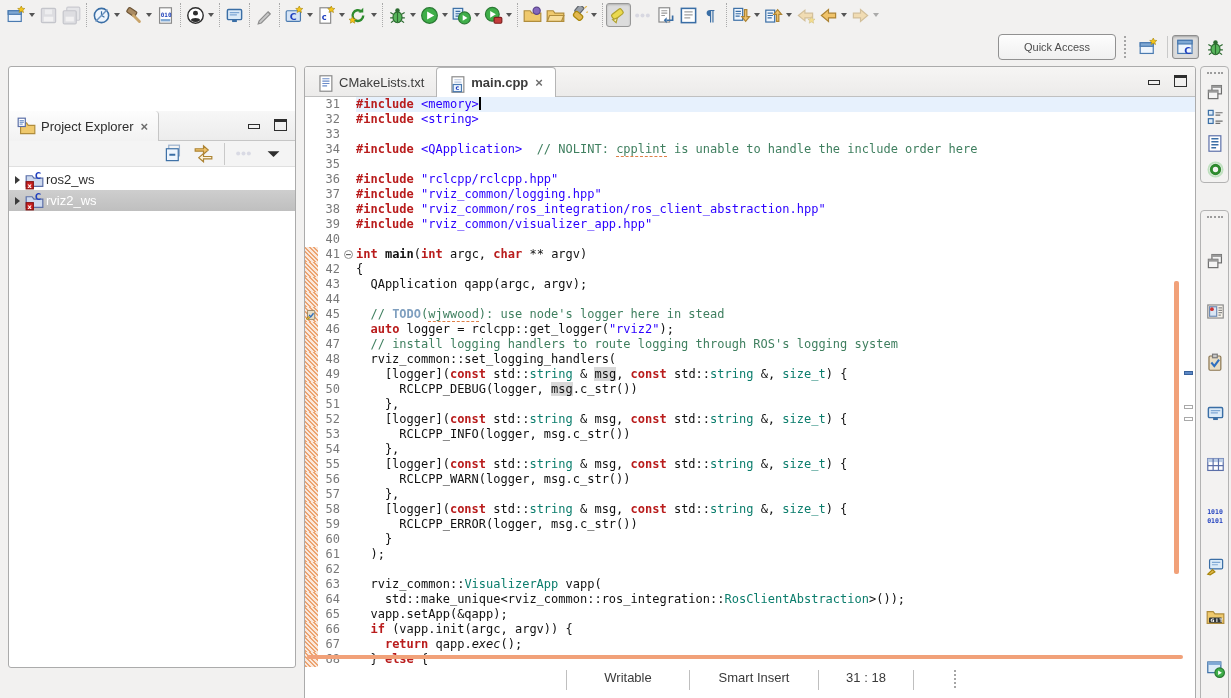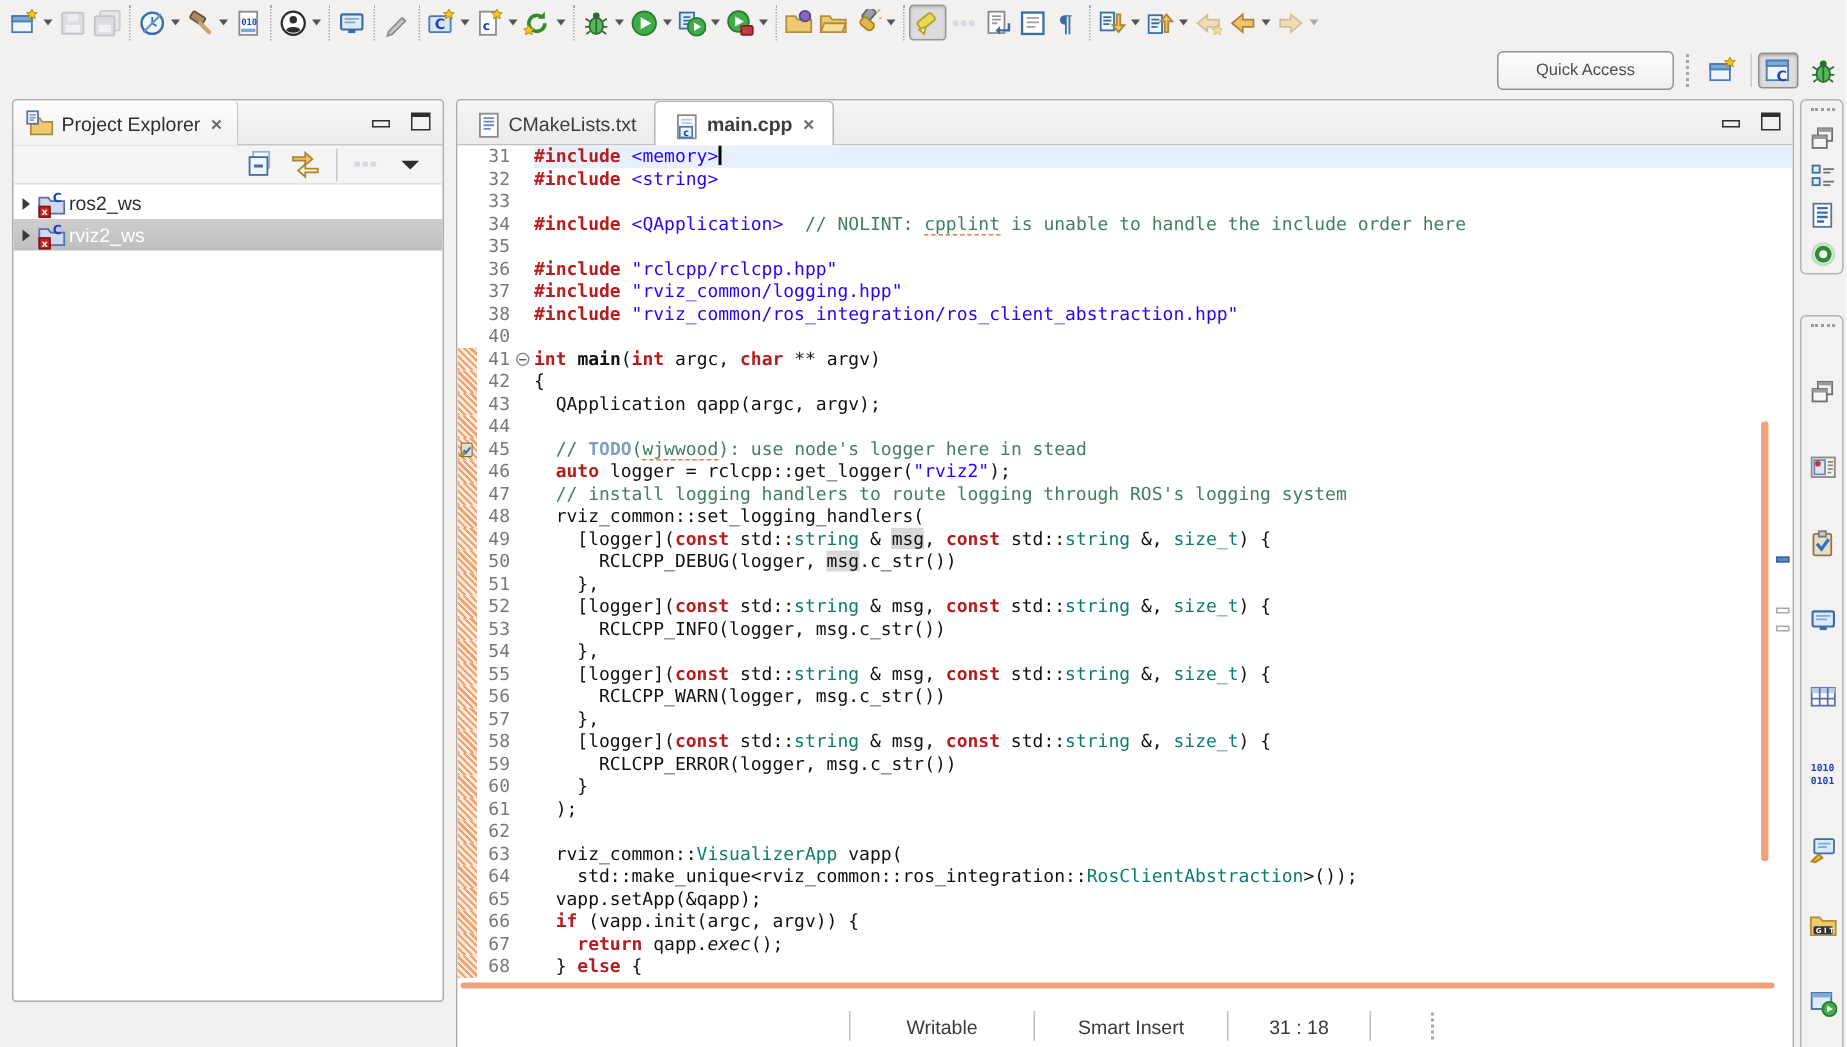--- a/index.html
+++ b/index.html
@@ -24,21 +24,21 @@
   #persp-bar { position:absolute; left:1132px; top:4px; display:flex; align-items:center; height:26px; }
   .pbtn { display:flex; align-items:center; padding:2px 3px; border-radius:3px; margin-left:4px; }
   .pbtn.pressed { background:#dcdcdc; border:1px solid #8e8e8e; box-shadow:inset 0 1px 2px rgba(0,0,0,.25); }
   .psep { height:22px; border-left:1px solid #c9c9c9; margin-left:6px; }
 
   
   .panel { position:absolute; background:#fff; border:1px solid #ababab; border-radius:3px; overflow:hidden; }
   #pe-panel { left:8px; top:66px; width:288px; height:602px; }
   #ed-panel { left:304px; top:66px; width:892px; height:696px; }
 
-  .panel-header { height:30px; background:linear-gradient(#f7f7f7,#ececec); border-bottom:1px solid #c6c6c6; position:relative; }
+  .panel-header { height:30px; background:linear-gradient(#f7f7f7,#ececec); border-bottom:1px solid #c6c6c6; position:relative;margin-top:44px; }
   .vtab { position:absolute; left:0; top:0; height:30px; display:flex; align-items:center; padding:0 10px 0 8px; background:linear-gradient(#fdfdfd,#f2f2f2); border-right:1px solid #c6c6c6; border-top-right-radius:4px; }
   .vtab .ticon { margin-right:5px; }
   .tab-close { margin-left:7px; color:#6d6d6d; font-weight:bold; font-size:13px; }
   .minmax { position:absolute; right:8px; top:8px; display:flex; gap:14px; }
   .ico-min { width:12px; height:5px; border:1px solid #2e2e2e; margin-top:5px; }
   .ico-max { width:13px; height:12px; border:1px solid #2e2e2e; border-top:3px solid #2e2e2e; }
 
   
   #pe-toolbar { height:26px; background:#f4f4f4; border-bottom:1px solid #e0e0e0; display:flex; justify-content:flex-end; align-items:center; padding-right:10px; gap:7px; }
   #pe-tree { padding-top:2px; }
@@ -77,21 +77,21 @@
   #vscroll { position:absolute; width:5px; border-radius:2px; }
   #hscroll { position:absolute; height:4px; border-radius:2px; }
   .ov-marker { position:absolute; width:9px; height:4px; }
 
   
   .trim { position:absolute; left:1200px; width:29px; background:#f3f2f1; border:1px solid #b3b3b3; border-radius:4px; display:flex; flex-direction:column; align-items:center; padding-top:3px; }
   .trim-handle { width:16px; border-top:2px dotted #9c9c9c; margin:2px 0 4px 0; }
   .trim .ticon { width:18px; height:18px; margin:4px 0; }
 
   
-  #status-bar { position:absolute; left:0; top:670px; width:1231px; height:28px; display:flex; align-items:center; color:#3a3a3a; }
+  #status-bar { position:absolute; left:0; top:670px; width:1231px; height:28px; display:flex; color:#3a3a3a; }
   .sb-sep { height:20px; border-left:1px solid #bfbfbf; }
   .sb-item { text-align:center; }
 </style>
 </head>
 <body>
 
 <div id="main-toolbar">
     <div class="tgroup">
       <div class="tbtn">
         <span class="ticon"><svg viewBox="0 0 16 16">
@@ -447,20 +447,21 @@
   <div id="code-area">
     <div id="code-lines">
         <div class="line cur"><div class="cell-ruler"></div><div class="cell-num">31</div><div class="cell-fold"></div><div class="cell-code"><span class="sk">#include</span><span class="sp"> </span><span class="ss">&lt;memory&gt;</span><span class="caret"></span></div></div>
         <div class="line"><div class="cell-ruler"></div><div class="cell-num">32</div><div class="cell-fold"></div><div class="cell-code"><span class="sk">#include</span><span class="sp"> </span><span class="ss">&lt;string&gt;</span></div></div>
         <div class="line"><div class="cell-ruler"></div><div class="cell-num">33</div><div class="cell-fold"></div><div class="cell-code"></div></div>
         <div class="line"><div class="cell-ruler"></div><div class="cell-num">34</div><div class="cell-fold"></div><div class="cell-code"><span class="sk">#include</span><span class="sp"> </span><span class="ss">&lt;QApplication&gt;</span><span class="sp">  </span><span class="sc">// NOLINT: </span><span class="scs">cpplint</span><span class="sc"> is unable to handle the include order here</span></div></div>
         <div class="line"><div class="cell-ruler"></div><div class="cell-num">35</div><div class="cell-fold"></div><div class="cell-code"></div></div>
         <div class="line"><div class="cell-ruler"></div><div class="cell-num">36</div><div class="cell-fold"></div><div class="cell-code"><span class="sk">#include</span><span class="sp"> </span><span class="ss">"rclcpp/rclcpp.hpp"</span></div></div>
         <div class="line"><div class="cell-ruler"></div><div class="cell-num">37</div><div class="cell-fold"></div><div class="cell-code"><span class="sk">#include</span><span class="sp"> </span><span class="ss">"rviz_common/logging.hpp"</span></div></div>
         <div class="line"><div class="cell-ruler"></div><div class="cell-num">38</div><div class="cell-fold"></div><div class="cell-code"><span class="sk">#include</span><span class="sp"> </span><span class="ss">"rviz_common/ros_integration/ros_client_abstraction.hpp"</span></div></div>
+        <div class="line"><div class="cell-ruler"></div><div class="cell-num">39</div><div class="cell-fold"></div><div class="cell-code"><span class="sk">#include</span><span class="sp"> </span><span class="ss">"rviz_common/visualizer_app.hpp"</span></div></div>
         <div class="line"><div class="cell-ruler"></div><div class="cell-num">40</div><div class="cell-fold"></div><div class="cell-code"></div></div>
         <div class="line"><div class="cell-ruler chg"></div><div class="cell-num">41</div><div class="cell-fold"><span class="foldminus">–</span></div><div class="cell-code"><span class="sk">int</span><span class="sp"> </span><span class="sb">main</span><span class="sp">(</span><span class="sk">int</span><span class="sp"> argc, </span><span class="sk">char</span><span class="sp"> ** argv)</span></div></div>
         <div class="line"><div class="cell-ruler chg"></div><div class="cell-num">42</div><div class="cell-fold"></div><div class="cell-code"><span class="sp">{</span></div></div>
         <div class="line"><div class="cell-ruler chg"></div><div class="cell-num">43</div><div class="cell-fold"></div><div class="cell-code"><span class="sp">  QApplication qapp(argc, argv);</span></div></div>
         <div class="line"><div class="cell-ruler chg"></div><div class="cell-num">44</div><div class="cell-fold"></div><div class="cell-code"></div></div>
         <div class="line"><div class="cell-ruler chg"><span class="task-ico"><svg viewBox="0 0 16 16">
                 <rect x="3" y="3" width="9" height="11" rx="1" fill="#e9ddc4" stroke="#8a7550"></rect>
                 <path d="M5 8.5l2 2.5 3.5-4.5" fill="none" stroke="#2f6fbf" stroke-width="1.7"></path>
                 <path d="M1.5 13.5l3-3 1.5 1.5-3 2z" fill="#e3b84e" stroke="#a8860b"></path>
               </svg></span></div><div class="cell-num">45</div><div class="cell-fold"></div><div class="cell-code"><span class="sp">  </span><span class="sc">// </span><span class="st">TODO</span><span class="sc">(</span><span class="scs">wjwwood</span><span class="sc">): use node's logger here in stead</span></div></div>

